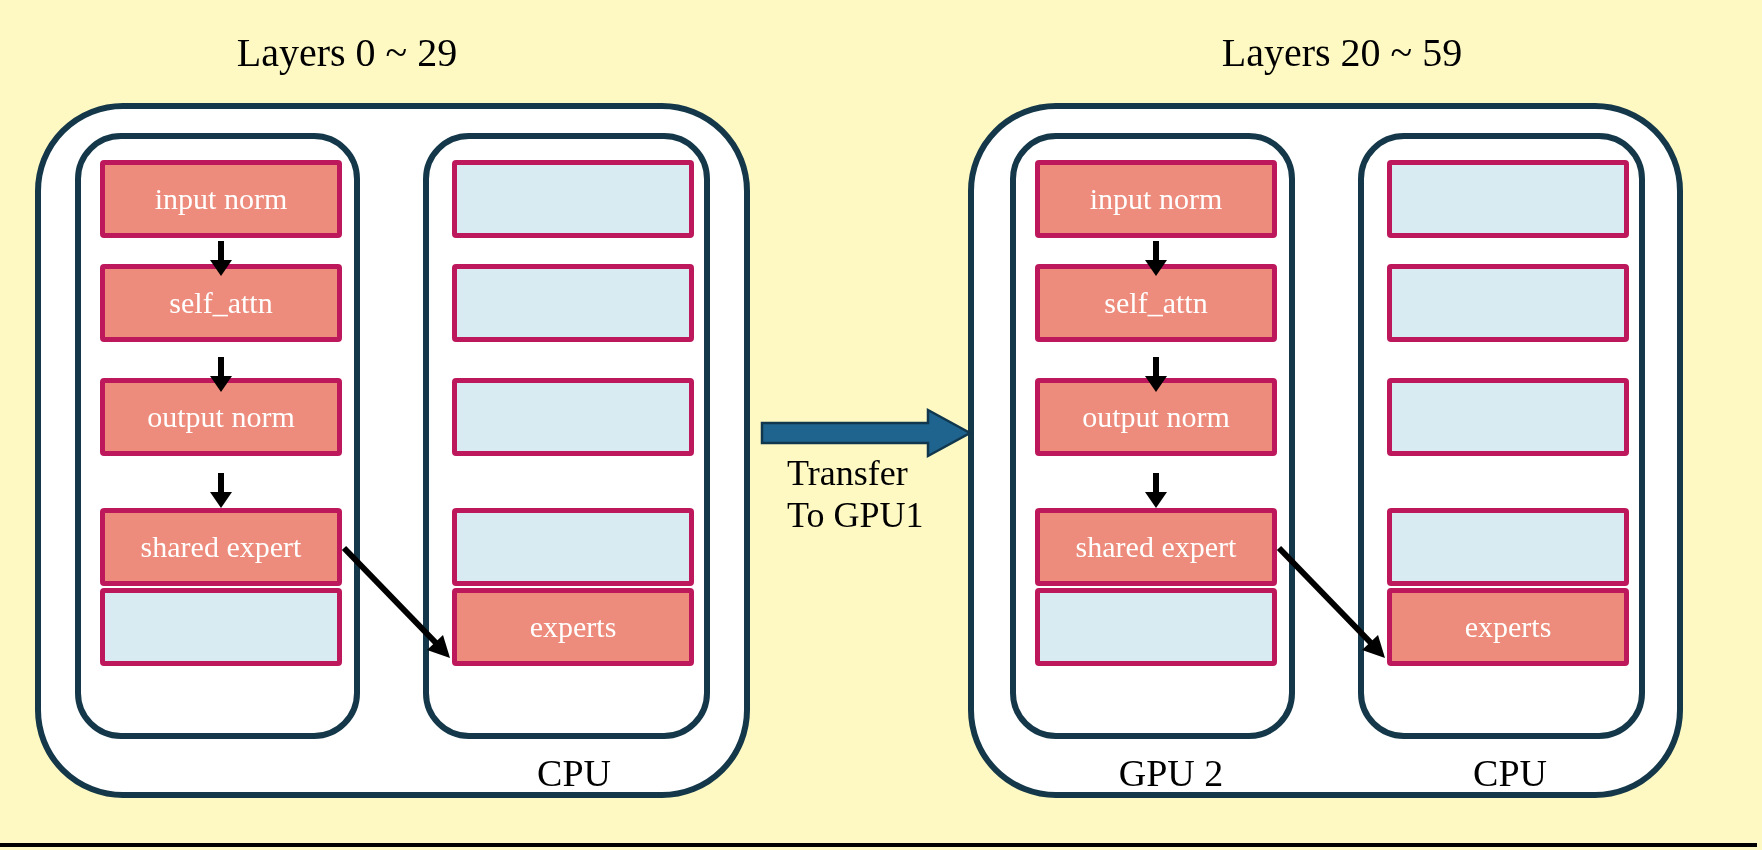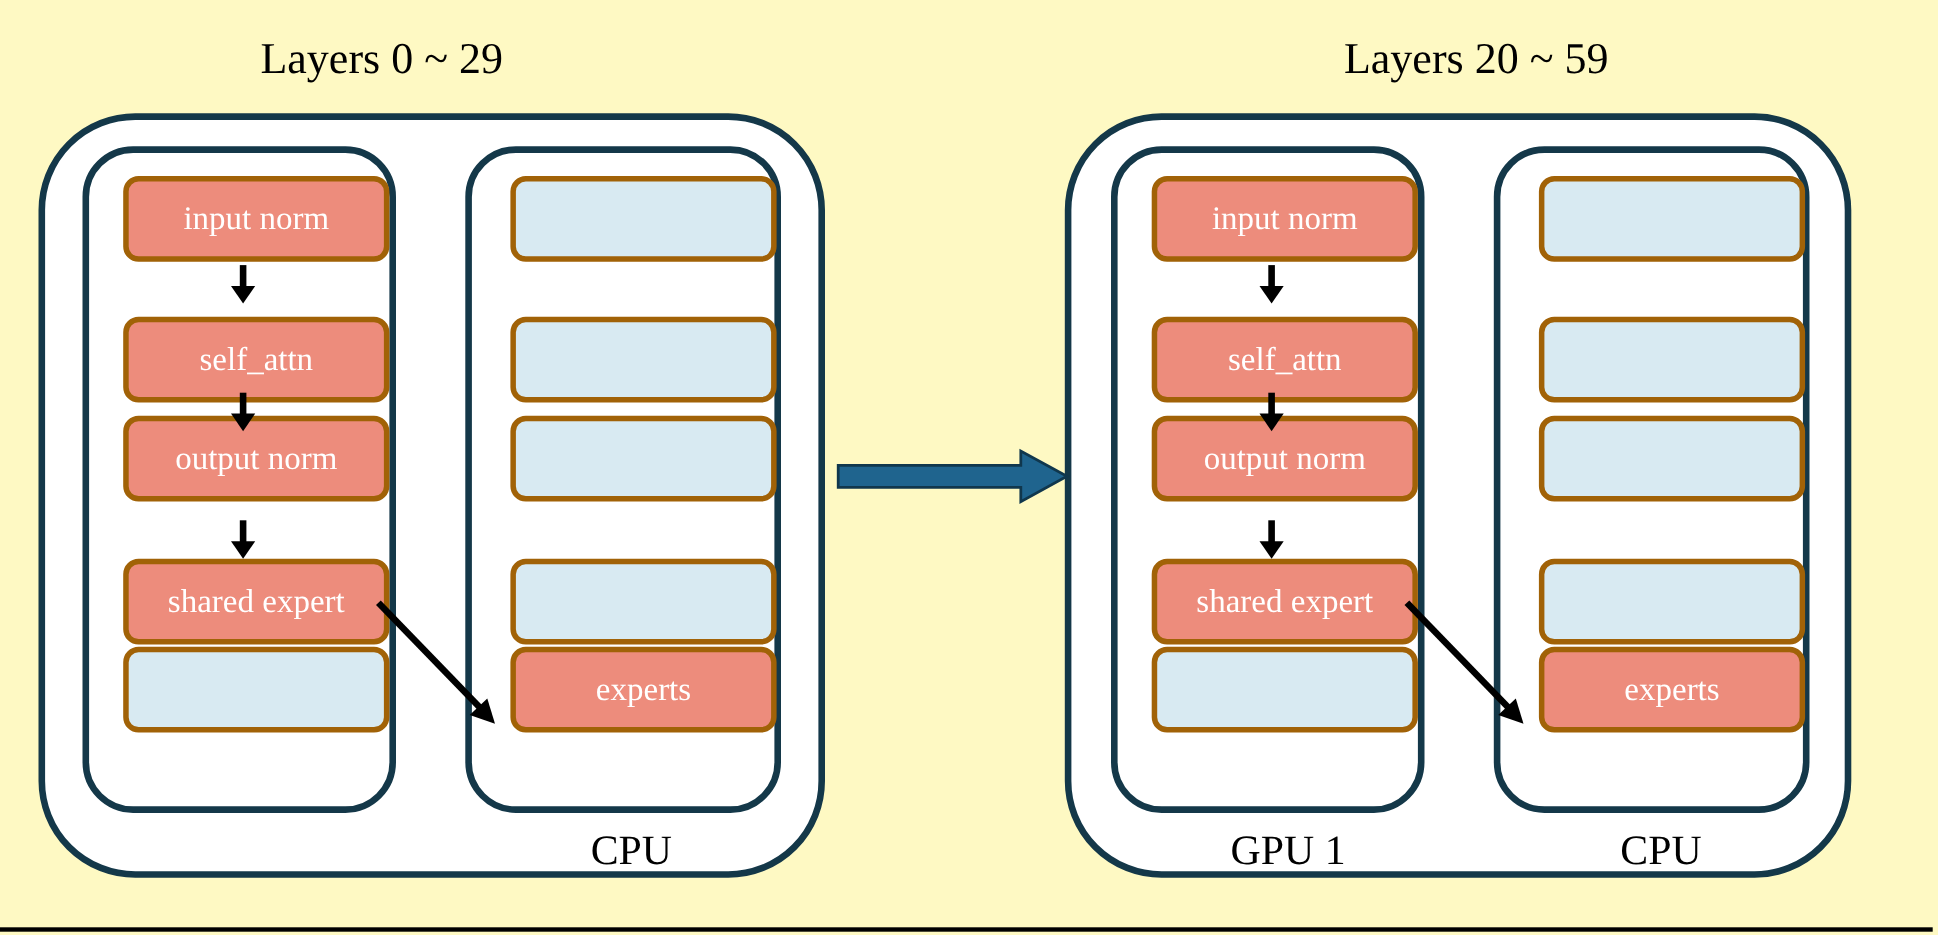--- a/index.html
+++ b/index.html
@@ -30,28 +30,28 @@
     position:absolute;top:133px;height:594px;
     border:6px solid #143849;border-radius:46px;background:#ffffff;
   }
   .col-gpu-left{left:75px;width:273px;}
   .col-cpu-left{left:423px;width:275px;}
   .col-gpu-right{left:1010px;width:273px;}
   .col-cpu-right{left:1358px;width:275px;}
   
   .box{
     position:absolute;width:232px;height:68px;
-    border:5px solid #a16207;border-radius:14px;
+    border:5px solid #be185d;border-radius:4px;
     display:flex;align-items:center;justify-content:center;
-    font-size:30px;color:#ffffff;white-space:nowrap;margin-left:12px;
+    font-size:30px;color:#ffffff;white-space:nowrap;
   }
   .salmon{background:#ED8C7C;}
   .blue{background:#D8EAF2;}
   .gl{left:100px;} .cl{left:452px;} .gr{left:1035px;} .cr{left:1387px;}
-  .r1{top:160px;} .r2{top:288px;} .r3{top:378px;} .r4{top:508px;} .r5{top:588px;}
+  .r1{top:160px;} .r2{top:264px;} .r3{top:378px;} .r4{top:508px;} .r5{top:588px;}
   
   .dev-label{
     position:absolute;top:752px;width:250px;
     text-align:center;font-size:38px;line-height:42px;color:#000;
     white-space:nowrap;
   }
   .dl-gpu0{left:103px;} .dl-cpu0{left:449px;}
   .dl-gpu1{left:1046px;} .dl-cpu1{left:1385px;}
   
   .transfer-label{
@@ -99,23 +99,27 @@
   <div class="box salmon gr r3">output norm</div>
   <div class="box salmon gr r4">shared expert</div>
   <div class="box blue gr r5"></div>
 
   <div class="box blue cr r1"></div>
   <div class="box blue cr r2"></div>
   <div class="box blue cr r3"></div>
   <div class="box blue cr r4"></div>
   <div class="box salmon cr r5">experts</div>
 
-  <div class="dev-label dl-gpu1">GPU 1</div>
+  <div class="dev-label dl-gpu1">GPU 2</div>
   <div class="dev-label dl-cpu1">CPU</div>
 
+  <div class="transfer-label">
+    <span>Transfer</span>
+    <span>To GPU1</span>
+  </div>
 
   <svg class="arrows" width="1762" height="850" viewBox="0 0 1762 850">
 
     <g stroke="#000" stroke-width="6" fill="#000">
       <line x1="221" y1="241" x2="221" y2="262"></line>
       <polygon points="210,260 232,260 221,276" stroke="none"></polygon>
       <line x1="221" y1="357" x2="221" y2="378"></line>
       <polygon points="210,376 232,376 221,392" stroke="none"></polygon>
       <line x1="221" y1="473" x2="221" y2="494"></line>
       <polygon points="210,492 232,492 221,508" stroke="none"></polygon>

